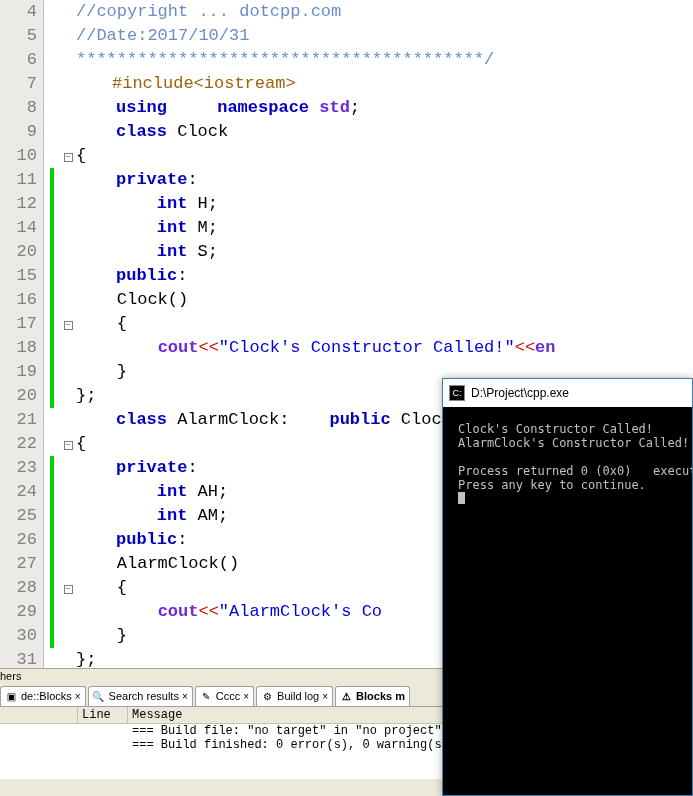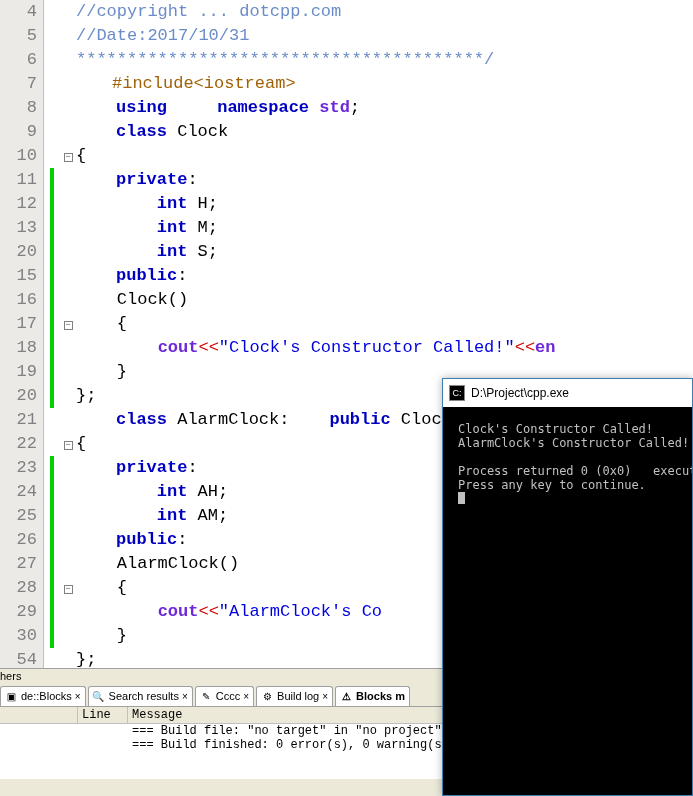--- a/index.html
+++ b/index.html
@@ -202,39 +202,39 @@
   <div class="gutter" id="gutter">
       <div class="code-line">4</div>
       <div class="code-line">5</div>
       <div class="code-line">6</div>
       <div class="code-line">7</div>
       <div class="code-line">8</div>
       <div class="code-line">9</div>
       <div class="code-line">10</div>
       <div class="code-line">11</div>
       <div class="code-line">12</div>
-      <div class="code-line">13</div>
+      <div class="code-line">14</div>
       <div class="code-line">20</div>
       <div class="code-line">15</div>
       <div class="code-line">16</div>
       <div class="code-line">17</div>
       <div class="code-line">18</div>
       <div class="code-line">19</div>
       <div class="code-line">20</div>
       <div class="code-line">21</div>
       <div class="code-line">22</div>
       <div class="code-line">23</div>
       <div class="code-line">24</div>
       <div class="code-line">25</div>
       <div class="code-line">26</div>
       <div class="code-line">27</div>
       <div class="code-line">28</div>
       <div class="code-line">29</div>
       <div class="code-line">30</div>
-      <div class="code-line">54</div>
+      <div class="code-line">31</div>
     </div>
   <div class="marker-col" id="markers">
       <div class="code-line"></div>
       <div class="code-line"></div>
       <div class="code-line"></div>
       <div class="code-line"></div>
       <div class="code-line"></div>
       <div class="code-line"></div>
       <div class="code-line"></div>
       <div class="code-line"></div>

